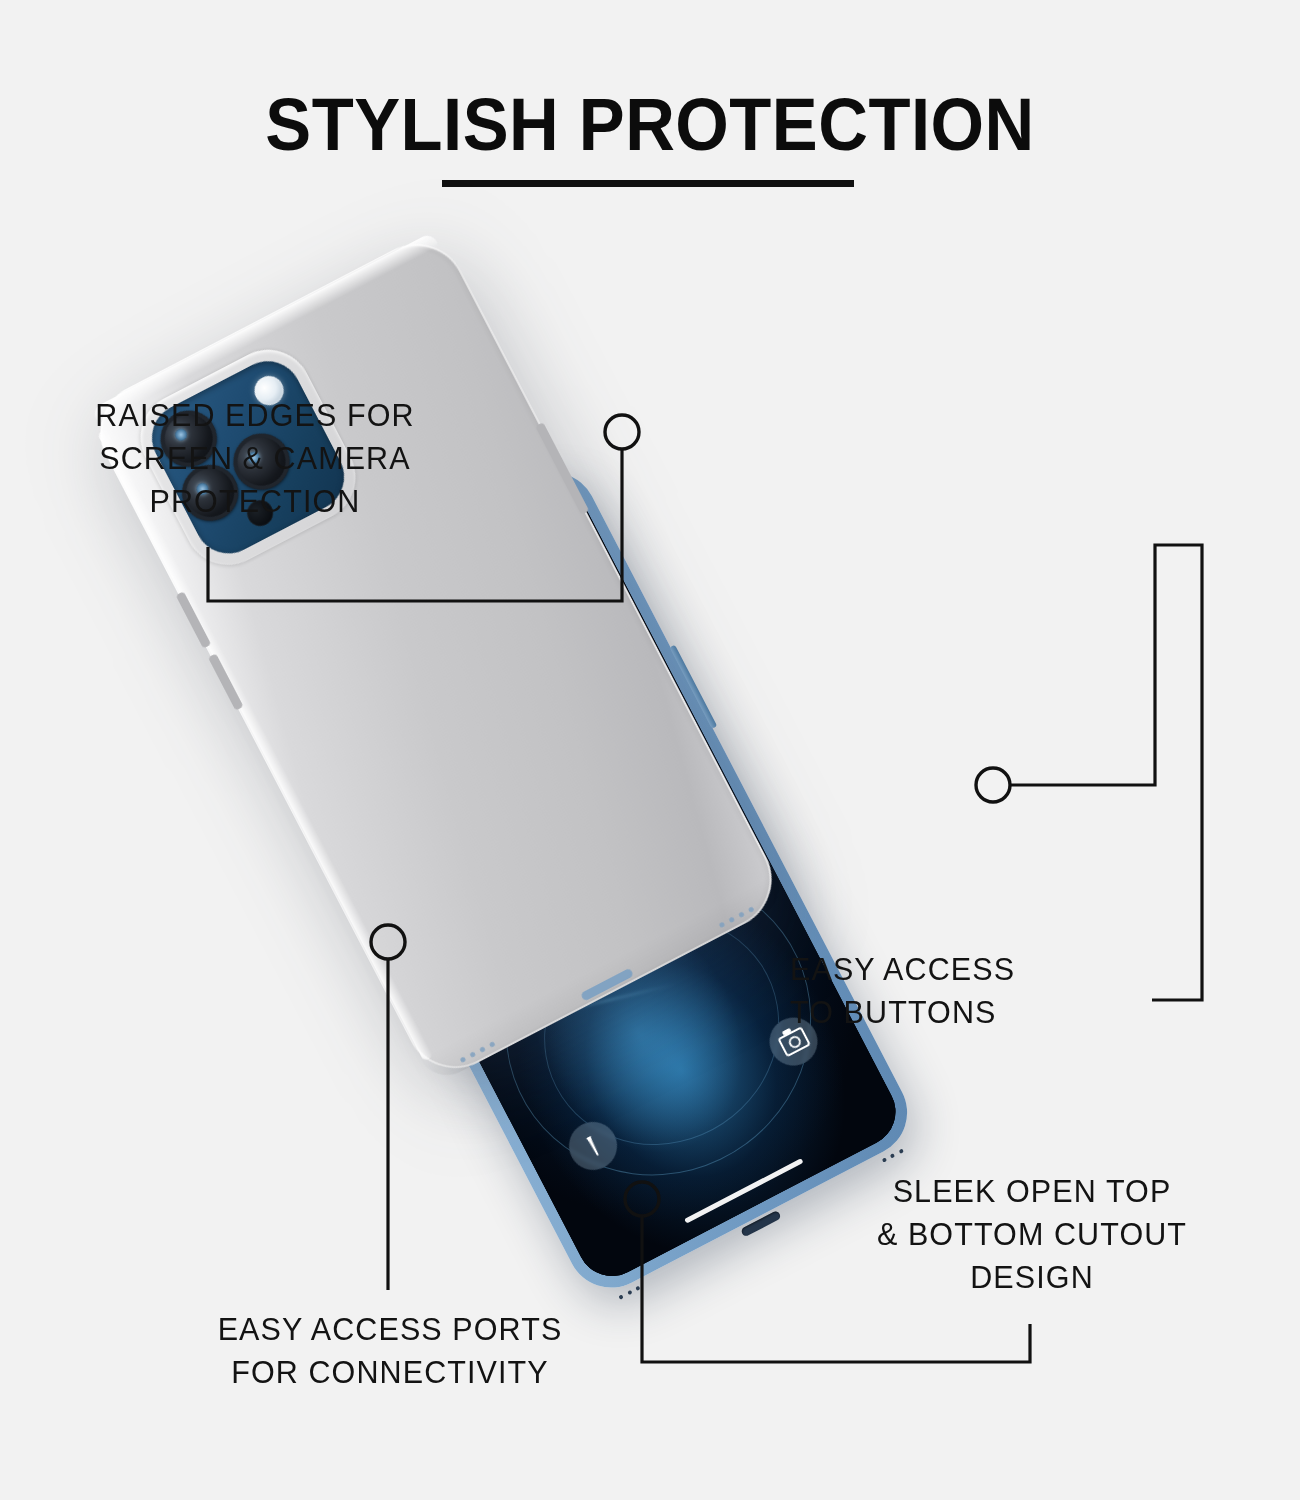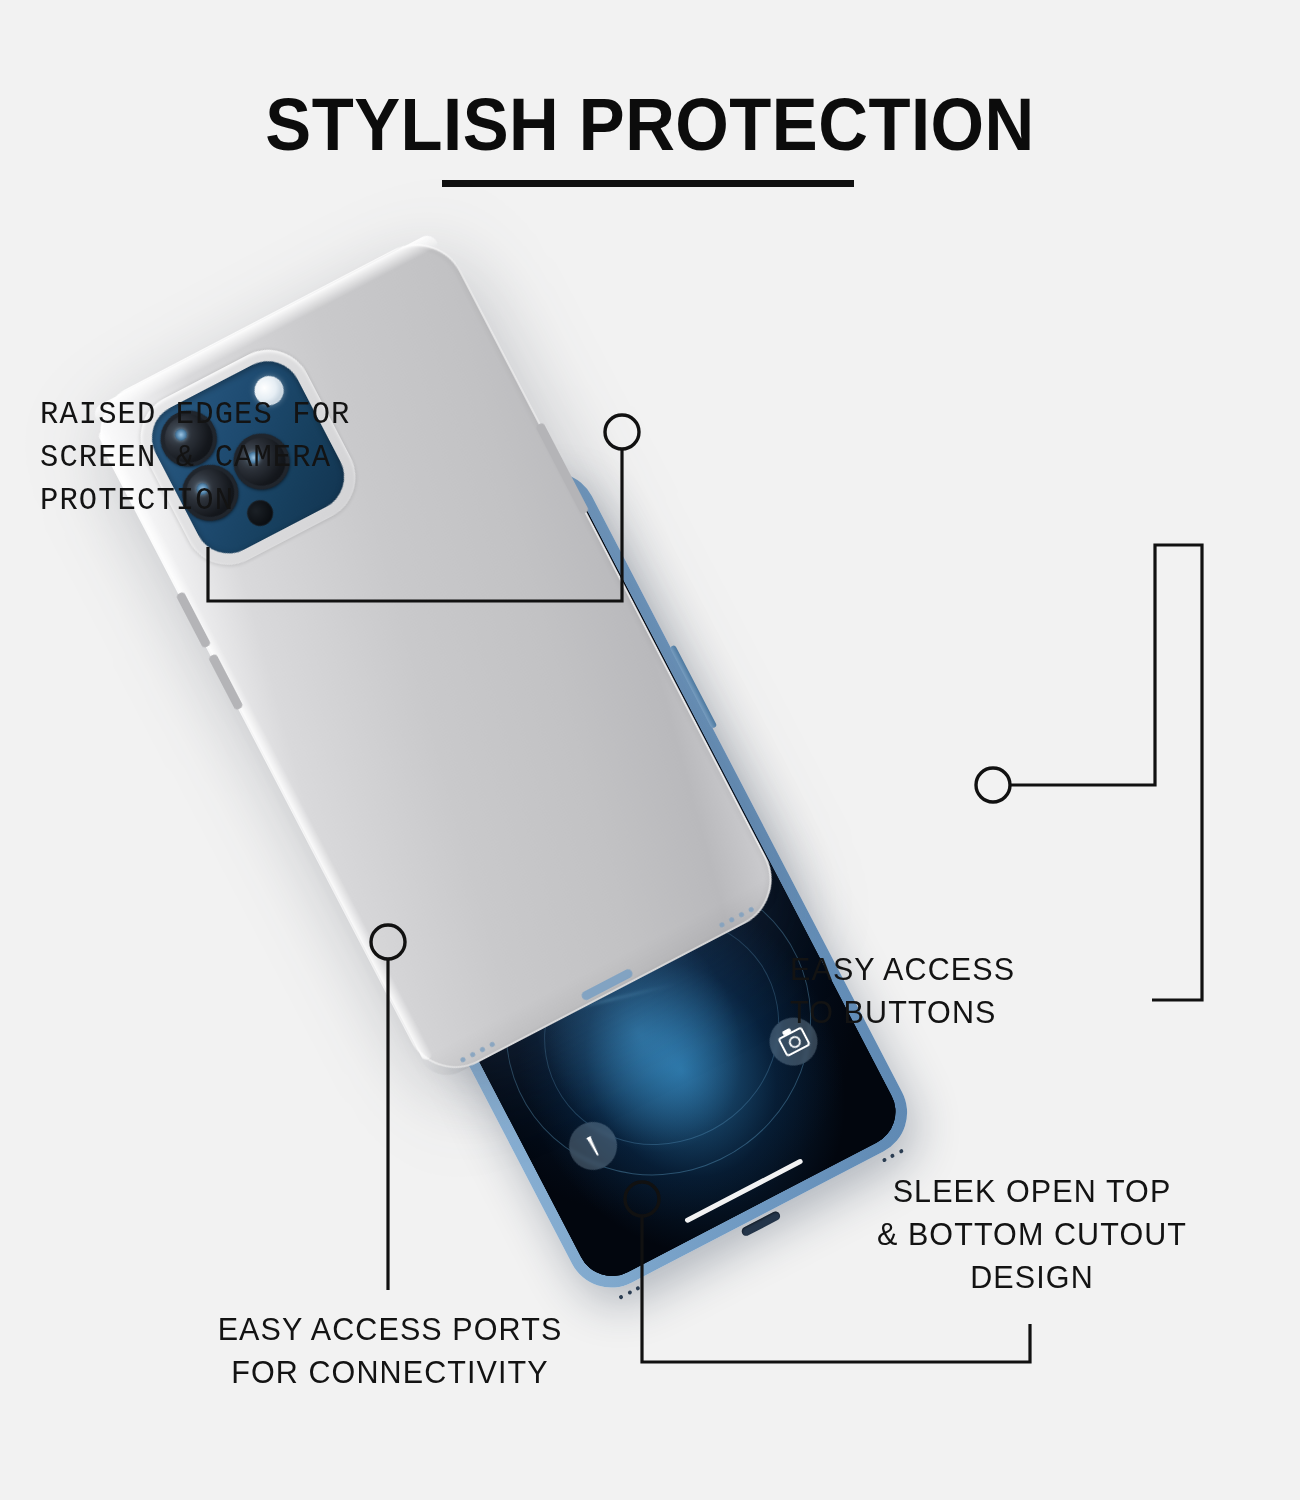--- a/index.html
+++ b/index.html
@@ -37,21 +37,21 @@
     font-family:"Liberation Sans", sans-serif;
     font-weight:300;
     font-size:30.5px;
     letter-spacing:1.1px;
     color:#131313;
     line-height:43px;
     white-space:pre-line;
   }
   .callout.c-center{text-align:center;}
 
-  #callout-raised{left:40px;top:394px;width:430px;text-align:left;font-family:Liberation Mono, monospace;}
+  #callout-raised{left:40px;top:394px;width:430px;text-align:center;}
   #callout-buttons{left:790px;top:948px;width:345px;text-align:left;}
   #callout-sleek{left:862px;top:1170px;width:340px;text-align:center;}
   #callout-ports{left:175px;top:1308px;width:430px;text-align:center;}
 
   
   #leaders{position:absolute;left:0;top:0;width:1300px;height:1500px;pointer-events:none;}
   #leaders path{fill:none;stroke:#111;stroke-width:3.2;stroke-linecap:butt;stroke-linejoin:miter;}
   #leaders circle{fill:none;stroke:#111;stroke-width:3.4;}
 
   

